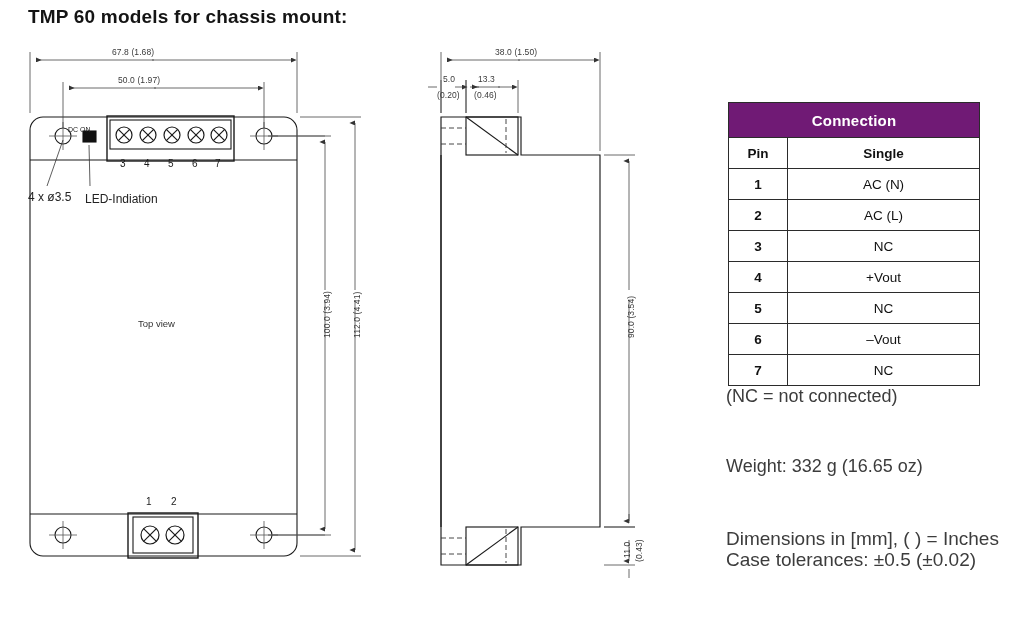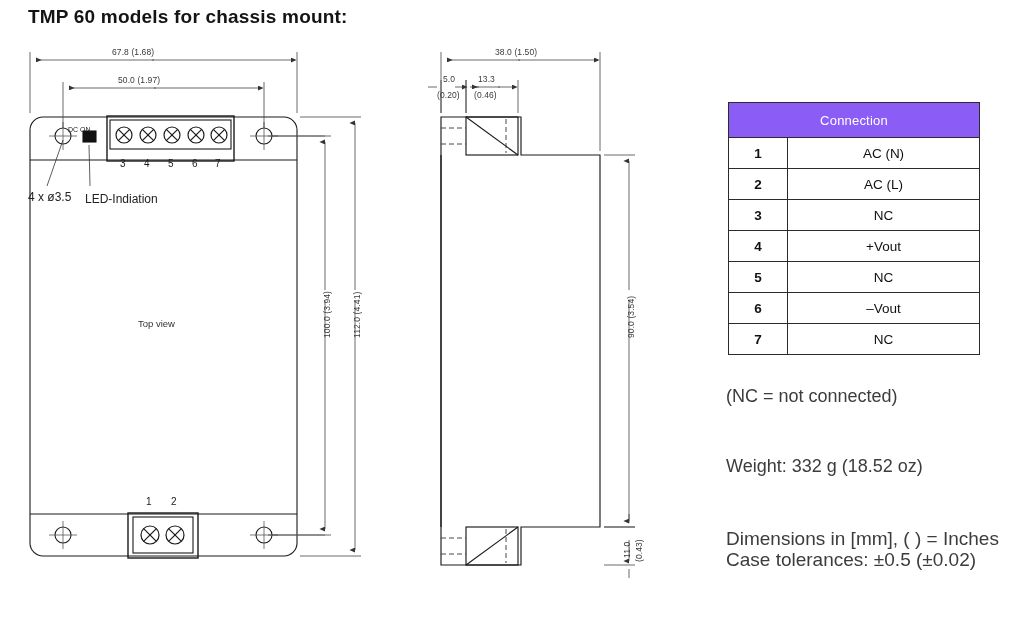--- a/index.html
+++ b/index.html
@@ -34,21 +34,21 @@
   
   #connection-table{
     position:absolute;left:728px;top:102px;width:252px;
     border-collapse:collapse;
   }
   #connection-table td,#connection-table th{
     border:1.2px solid #2b2b2b;text-align:center;
     font-size:13.5px;color:#111;padding:0;height:30px;
   }
   #connection-table thead th.tbl-title{
-    background:#8b5cf6;color:#fff;font-size:13px;font-weight:normal;
+    background:#701a75;color:#fff;font-size:15px;font-weight:bold;
     height:34px;letter-spacing:.2px;border:1.2px solid #2b2b2b;
   }
   #connection-table .colhdr{font-weight:bold;font-size:13.5px;}
   #connection-table .pincell{width:58px;font-weight:bold;}
 
   .note{
     position:absolute;font-size:18px;color:#3c3c3c;white-space:nowrap;
   }
   #nc-note{left:726px;top:386px;}
   #weight-note{left:726px;top:456px;}
@@ -264,20 +264,24 @@
   <div class="pinnum" style="left:146px;top:496px;">1</div>
   <div class="pinnum" style="left:171px;top:496px;">2</div>
 
   <div class="viewlbl" style="left:138px;top:318px;">Top view</div>
 
   <table id="connection-table">
     <thead>
       <tr>
         <th class="tbl-title" colspan="2">Connection</th>
       </tr>
+      <tr>
+        <td class="colhdr pincell">Pin</td>
+        <td class="colhdr">Single</td>
+      </tr>
     </thead>
     <tbody>
       <tr>
         <td class="pincell">1</td>
         <td>AC (N)</td>
       </tr>
       <tr>
         <td class="pincell">2</td>
         <td>AC (L)</td>
       </tr>
@@ -298,19 +302,19 @@
         <td>–Vout</td>
       </tr>
       <tr>
         <td class="pincell">7</td>
         <td>NC</td>
       </tr>
     </tbody>
   </table>
 
   <div class="note" id="nc-note">(NC = not connected)</div>
-  <div class="note" id="weight-note">Weight: 332 g (18.52 oz)</div>
+  <div class="note" id="weight-note">Weight: 332 g (16.65 oz)</div>
   <div id="notes-block">
     <div>Dimensions in [mm], ( ) = Inches</div>
     <div>Case tolerances: ±0.5 (±0.02)</div>
   </div>
 
 </div>
 
 </body></html>

